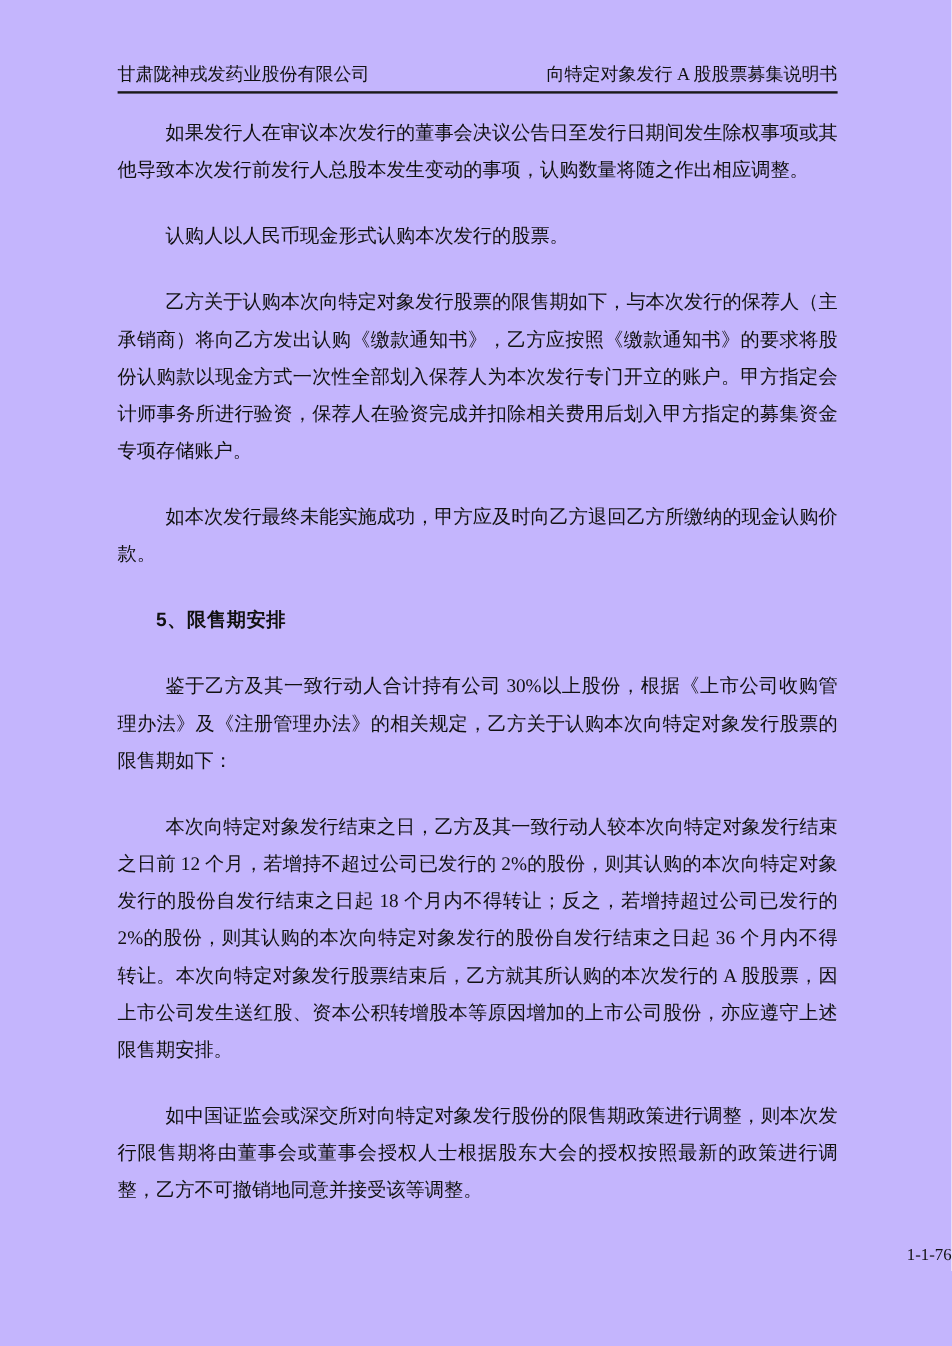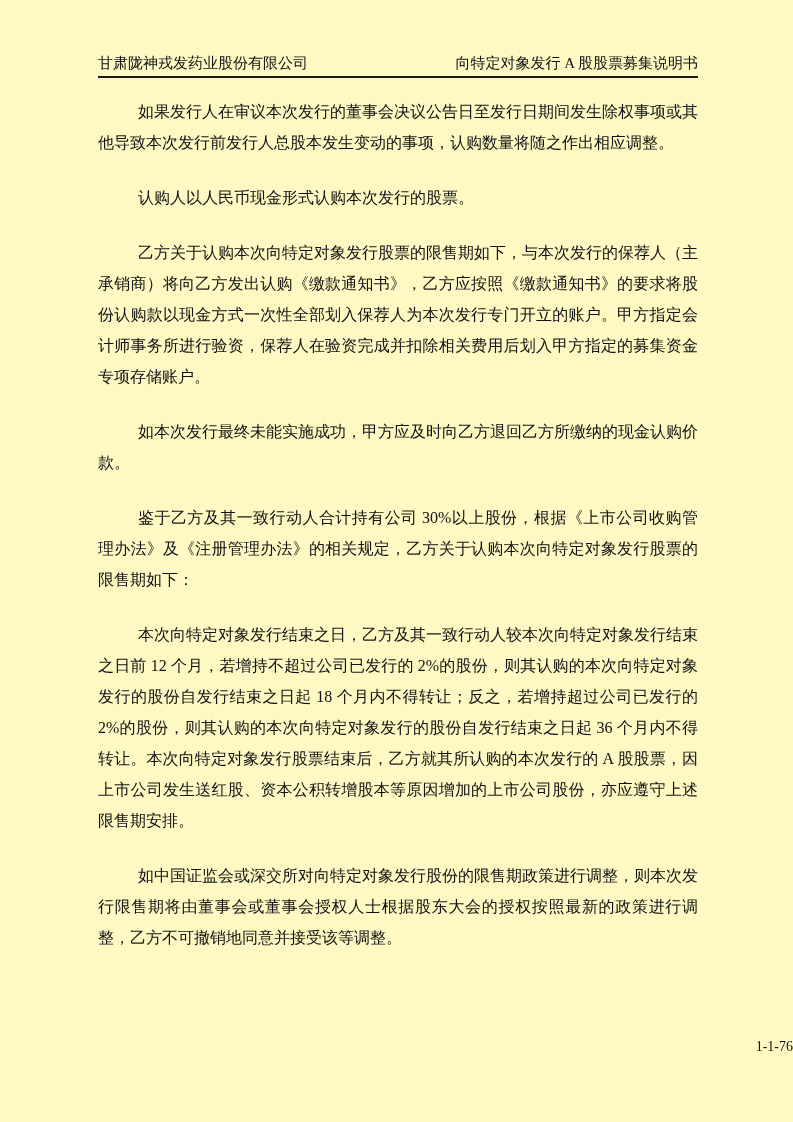--- a/index.html
+++ b/index.html
@@ -4,21 +4,21 @@
 <style>
   html, body {
     margin: 0;
     padding: 0;
     background: #ffffff;
   }
   .page {
     position: relative;
     width: 793px;
     height: 1122px;
-    background: #fef9c3;
+    background: #c4b5fd;
     color: #111111;
     font-family: "Liberation Serif", "DejaVu Serif", serif;
     overflow: hidden;
   }
   .page-header {
     position: absolute;
     left: 98px;
     right: 95px;
     top: 54px;
     display: flex;
@@ -76,20 +76,21 @@
   <div class="page-header">
     <span>甘肃陇神戎发药业股份有限公司</span>
     <span>向特定对象发行 A 股股票募集说明书</span>
   </div>
 
   <div class="doc-body">
     <p class="para">如果发行人在审议本次发行的董事会决议公告日至发行日期间发生除权事项或其他导致本次发行前发行人总股本发生变动的事项，认购数量将随之作出相应调整。</p>
     <p class="para">认购人以人民币现金形式认购本次发行的股票。</p>
     <p class="para">乙方关于认购本次向特定对象发行股票的限售期如下，与本次发行的保荐人（主承销商）将向乙方发出认购《缴款通知书》，乙方应按照《缴款通知书》的要求将股份认购款以现金方式一次性全部划入保荐人为本次发行专门开立的账户。甲方指定会计师事务所进行验资，保荐人在验资完成并扣除相关费用后划入甲方指定的募集资金专项存储账户。</p>
     <p class="para">如本次发行最终未能实施成功，甲方应及时向乙方退回乙方所缴纳的现金认购价款。</p>
+    <h3 class="heading">5、限售期安排</h3>
     <p class="para">鉴于乙方及其一致行动人合计持有公司 30%以上股份，根据《上市公司收购管理办法》及《注册管理办法》的相关规定，乙方关于认购本次向特定对象发行股票的限售期如下：</p>
     <p class="para">本次向特定对象发行结束之日，乙方及其一致行动人较本次向特定对象发行结束之日前 12 个月，若增持不超过公司已发行的 2%的股份，则其认购的本次向特定对象发行的股份自发行结束之日起 18 个月内不得转让；反之，若增持超过公司已发行的 2%的股份，则其认购的本次向特定对象发行的股份自发行结束之日起 36 个月内不得转让。本次向特定对象发行股票结束后，乙方就其所认购的本次发行的 A 股股票，因上市公司发生送红股、资本公积转增股本等原因增加的上市公司股份，亦应遵守上述限售期安排。</p>
     <p class="para">如中国证监会或深交所对向特定对象发行股份的限售期政策进行调整，则本次发行限售期将由董事会或董事会授权人士根据股东大会的授权按照最新的政策进行调整，乙方不可撤销地同意并接受该等调整。</p>
   </div>
 
   <div class="page-footer">
     <span>1-1-76</span>
   </div>
 
 </div>

